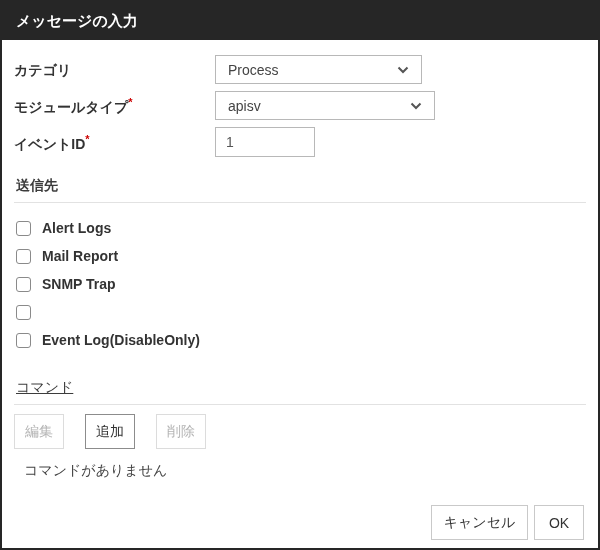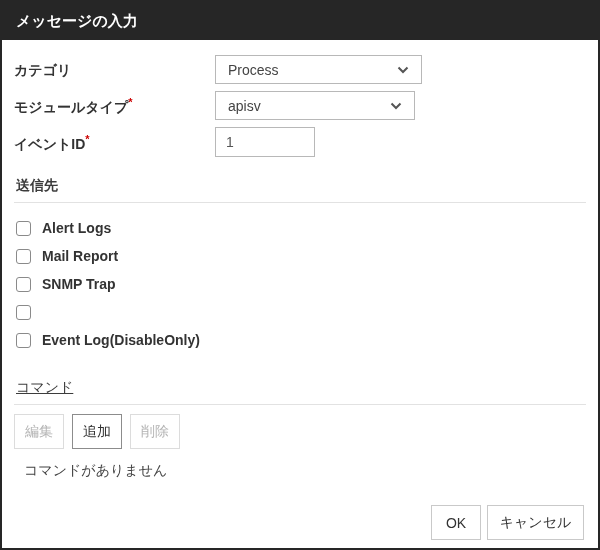--- a/index.html
+++ b/index.html
@@ -38,21 +38,21 @@
   .select-box {
     height: 29px; background: #fff;
     border: 1px solid #b8b8b8;
     display: flex; align-items: center; justify-content: space-between;
     padding: 0 12px 0 12px;
     font-size: 14px; color: #444;
     cursor: default;
   }
   .select-box .chev { display: flex; align-items: center; }
   .sel-category { width: 207px; }
-  .sel-module { width: 200px; }
+  .sel-module { width: 220px; }
 
   .text-input {
     width: 100px; height: 30px;
     border: 1px solid #b8b8b8;
     font-size: 14px; color: #555;
     padding: 0 10px;
     font-family: "Liberation Sans", "DejaVu Sans", sans-serif;
   }
 
   .section-header {
@@ -68,21 +68,21 @@
     height: 28px; gap: 11px; padding-left: 2px;
   }
   .checkbox {
     width: 15px; height: 15px;
     border: 1px solid #8a8a8a; border-radius: 3px;
     background: #fff; flex: 0 0 15px;
     cursor: pointer;
   }
   .checkbox-label { font-size: 14px; font-weight: bold; color: #333; }
 
-  .cmd-buttons { display: flex; gap: 8px; margin-top: 2px; }
+  .cmd-buttons { display: flex; gap: 21px; margin-top: 2px; }
   .cmd-btn {
     width: 50px; height: 35px;
     background: #fff; font-size: 14px;
     font-family: "Liberation Sans", "DejaVu Sans", sans-serif;
     cursor: pointer;
   }
   .cmd-btn.disabled { color: #b3b3b3; border: 1px solid #dcdcdc; cursor: default; }
   .cmd-btn.enabled { color: #333; border: 1px solid #8c8c8c; }
 
   .empty-msg { margin-top: 13px; padding-left: 10px; font-size: 14px; color: #444; }
@@ -171,18 +171,18 @@
       <button class="cmd-btn disabled">編集</button>
       <button class="cmd-btn enabled">追加</button>
       <button class="cmd-btn disabled">削除</button>
     </div>
 
     <div class="empty-msg">コマンドがありません</div>
 
     <div class="spacer"></div>
 
     <div class="footer">
+      <button class="footer-btn btn-cancel">キャンセル</button>
       <button class="footer-btn btn-ok">OK</button>
-      <button class="footer-btn btn-cancel">キャンセル</button>
     </div>
 
   </div>
 </div>
 
 </body></html>

